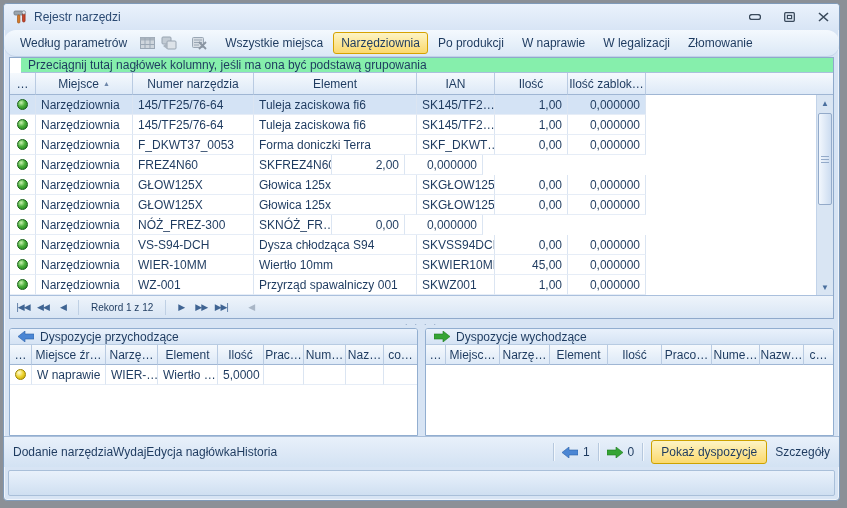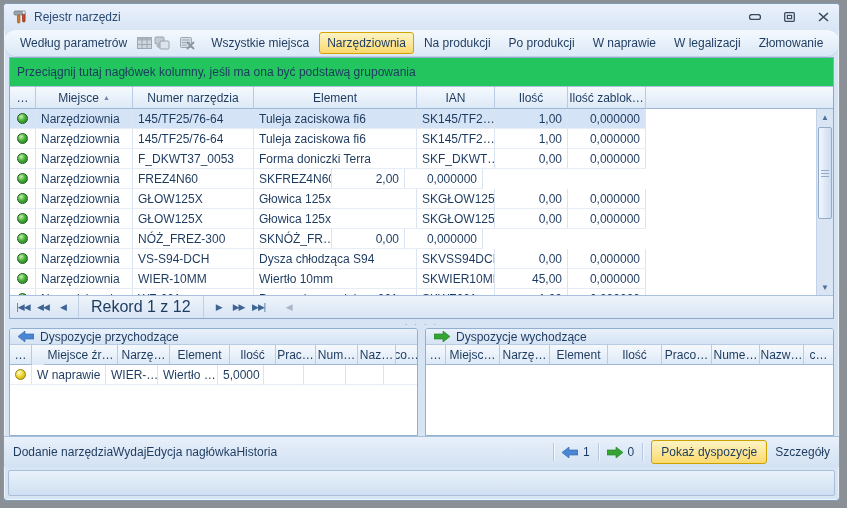--- a/index.html
+++ b/index.html
@@ -22,22 +22,22 @@
     background:linear-gradient(#f4f9fe,#dbe8f6); border-bottom:1px solid #c0d2e8;border-radius:12px; }
   .tb-btn { padding:3px 7px; border:1px solid transparent; border-radius:3px; white-space:nowrap; }
   .tb-btn.active { background:linear-gradient(#fdf4c5,#fbd96d); border:1px solid #d6a200; }
   .tb-icon { width:20px; height:18px; display:flex; align-items:center; justify-content:center; }
   .tb-spacer { flex:1; }
   .opcje { display:flex; align-items:center; gap:5px; padding:3px 6px; }
 
   
   .grid-box { margin:0 5px; height:262px; flex:none; border:1px solid #8fa9cb; background:#fff;
     display:flex; flex-direction:column; }
-  .group-hint { height:29px; flex:none; display:flex; align-items:center; padding:0 7px;
-    background:#22c55e; border-bottom:1px solid #aac0dd; color:#1d3a5f; }
+  .group-hint { height:15px; flex:none; display:flex; align-items:center; padding:0 7px;
+    background:#86efac; border-bottom:1px solid #aac0dd; color:#1d3a5f;margin-left:11px; }
   .g-header { height:22px; flex:none; display:flex; background:linear-gradient(#f5f9fd,#dde9f7); }
   .h-cell { flex:none; display:flex; align-items:center; justify-content:center; gap:4px;
     border-right:1px solid #b9cbe2; border-bottom:1px solid #9fb6d4;
     background:linear-gradient(#f5f9fd,#dde9f7); overflow:hidden; white-space:nowrap; }
   .h-cell.fill { flex:1; border-right:none; }
   .h-cell .sort { font-size:7px; color:#6e87aa; }
   .rows-wrap { flex:1; display:flex; overflow:hidden; }
   .rows-stack { flex:1; overflow:hidden; }
   .g-row { height:20px; display:flex; }
   .g-cell { flex:none; display:flex; align-items:center; padding:0 5px; overflow:hidden; white-space:nowrap;
@@ -57,21 +57,21 @@
   .vs-up { top:0; } .vs-down { bottom:0; }
   .vs-thumb { position:absolute; left:1px; top:18px; width:14px; height:92px; border:1px solid #93aac9;
     border-radius:2px; background:linear-gradient(90deg,#f2f7fd,#ccdcf0); display:flex; align-items:center; justify-content:center; }
   .vs-grip { width:8px; border-top:1px solid #93aac9; box-shadow:0 3px 0 #93aac9, 0 6px 0 #93aac9; height:1px; margin-bottom:6px;}
 
   
   .navigator { height:23px; flex:none; display:flex; align-items:center; gap:2px; padding:0 4px;
     background:linear-gradient(#eef4fb,#d8e5f4); border-top:1px solid #aac0dd; }
   .nav-btn { min-width:18px; text-align:center; color:#3f6493; font-size:9px; letter-spacing:-1px; }
   .nav-btn.dis { color:#a9b6c6; }
-  .nav-label { padding:2px 12px; margin:0 4px; border-left:1px solid #bfd0e4; border-right:1px solid #bfd0e4; font-size:16px; }
+  .nav-label { padding:2px 12px; margin:0 4px; border-left:1px solid #bfd0e4; border-right:1px solid #bfd0e4; font-size:10px; }
 
   
   .splitter { height:9px; flex:none; display:flex; align-items:center; justify-content:center; }
   .splitter .dots { color:#8fa6c4; font-size:9px; letter-spacing:2px; line-height:4px; }
 
   
   .panels { margin:0 5px; height:108px; flex:none; display:flex; gap:7px; }
   .panel { flex:1; border:1px solid #92aed0; border-radius:3px 3px 0 0; background:#fff; display:flex; flex-direction:column; overflow:hidden; }
   .p-caption { height:16px; flex:none; display:flex; align-items:center; gap:6px; padding:0 8px;
     background:linear-gradient(#e9f1fb,#d5e3f4); border-bottom:1px solid #b7cbe2; }
@@ -147,21 +147,20 @@
     <span class="tb-icon" style="margin-left:8px">
       <svg width="15" height="13" viewBox="0 0 15 13">
           <rect x="0.5" y="0.5" width="11" height="10" rx="1" fill="#d6dde4" stroke="#9aa7b5"></rect>
           <path d="M2 3 H10 M2 5.5 H10 M2 8 H7" stroke="#9aa7b5" stroke-width="1"></path>
           <path d="M7 5 L14 12 M14 5 L7 12" stroke="#8a95a2" stroke-width="1.8"></path>
         </svg>
     </span>
     <span id="tb-buttons" style="display:flex;gap:2px;margin-left:6px">
         <div class="tb-btn">Wszystkie miejsca</div>
         <div class="tb-btn active">Narzędziownia</div>
-        <div class="tb-btn">Na produkcji</div>
         <div class="tb-btn">Po produkcji</div>
         <div class="tb-btn">W naprawie</div>
         <div class="tb-btn">W legalizacji</div>
         <div class="tb-btn">Złomowanie</div>
       </span>
     <span class="tb-spacer"></span>
     <span class="opcje">
       
       
     </span>
@@ -344,21 +343,21 @@
       <div class="p-caption">
         <span style="display:flex">
           <svg width="16" height="11" viewBox="0 0 16 11">
               <path d="M7 0 L7 3 L16 3 L16 8 L7 8 L7 11 L0 5.5 Z" fill="#4B86D4" stroke="#2E62A8" stroke-width="0.6"></path>
             </svg>
         </span>
         <span>Dyspozycje przychodzące</span>
       </div>
       <div class="p-header" id="in-header">
           <div class="h-cell" style="width: 22px;">…</div>
-          <div class="h-cell" style="width: 74px; margin-left: 12px;">Miejsce źr…</div>
+          <div class="h-cell" style="width: 74px;">Miejsce źr…</div>
           <div class="h-cell" style="width: 52px;">Narzę…</div>
           <div class="h-cell" style="width: 60px;">Element</div>
           <div class="h-cell" style="width: 46px;">Ilość</div>
           <div class="h-cell" style="width: 40px;">Prac…</div>
           <div class="h-cell" style="width: 42px;">Num…</div>
           <div class="h-cell" style="width: 38px;">Naz…</div>
           <div class="h-cell fill">co…</div>
         </div>
       <div class="p-rows" id="in-rows">
           <div class="p-row">

